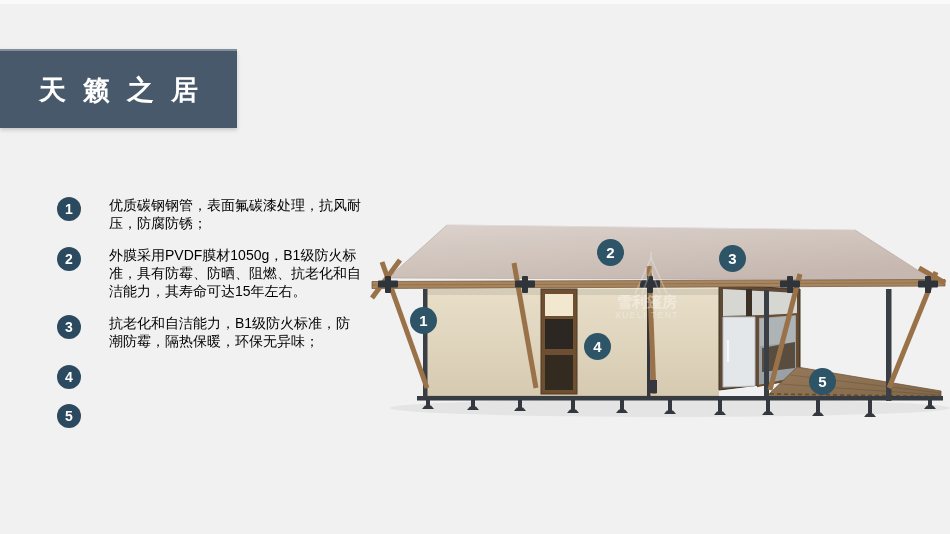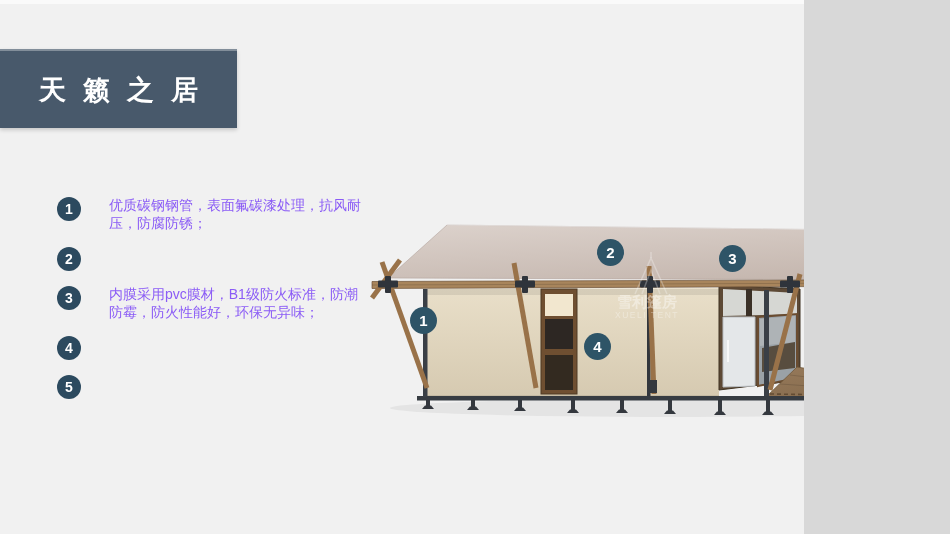--- a/index.html
+++ b/index.html
@@ -1,34 +1,34 @@
 <!DOCTYPE html>
 <html><head>
 <meta charset="utf-8">
 <style>
   html,body{margin:0;padding:0;background:#d8d8d8;}
-  .slide{position:relative;width:804px;height:534px;overflow:hidden;
+  .slide{position:relative;width:950px;height:534px;overflow:hidden;
          background:#f1f1f1;font-family:"Liberation Sans","DejaVu Sans",sans-serif;}
   .top-strip{position:absolute;top:0;left:0;right:0;height:4px;background:#fafafa;}
 
   
   .banner{position:absolute;left:0;top:49px;width:237px;height:79px;background:#48596b;
           border-top:2px solid rgba(255,255,255,.32);box-sizing:border-box;
           box-shadow:0 2px 4px rgba(0,0,0,.18);
           display:flex;align-items:center;justify-content:center;}
   .banner-title{color:#fff;font-size:27px;font-weight:bold;letter-spacing:17px;
                 padding-left:17px;white-space:nowrap;}
 
   
   .features{position:absolute;left:57px;top:196px;width:320px;}
   .feature{display:flex;align-items:flex-start;margin-bottom:14px;}
   .fnum{flex:none;width:24px;height:24px;border-radius:50%;background:#2c4a5f;color:#fff;
         font-size:14px;font-weight:bold;display:flex;align-items:center;justify-content:center;
         margin-top:1px;}
-  .ftext{width:252px;margin-left:28px;font-size:14px;line-height:18px;color:#8b5cf6;}
+  .ftext{width:252px;margin-left:28px;font-size:14px;line-height:18px;color:#000000;}
 
   
   .diagram{position:absolute;left:370px;top:210px;width:580px;height:230px;}
   .diagram svg{position:absolute;left:0;top:0;}
   .callout{position:absolute;width:27px;height:27px;border-radius:50%;background:#2e5467;
            color:#fff;font-size:15px;font-weight:bold;
            display:flex;align-items:center;justify-content:center;}
   .c1{left:40px;top:97px;}
   .c2{left:227px;top:29px;}
   .c3{left:349px;top:35px;}
@@ -45,24 +45,25 @@
     <div class="banner-title">天籁之居</div>
   </div>
 
   <div class="features">
     <div class="feature">
       <div class="fnum">1</div>
       <div class="ftext">优质碳钢钢管，表面氟碳漆处理，抗风耐压，防腐防锈；</div>
     </div>
     <div class="feature">
       <div class="fnum">2</div>
+      <div class="ftext">外膜采用PVDF膜材1050g，B1级防火标准，具有防霉、防晒、阻燃、抗老化和自洁能力，其寿命可达15年左右。</div>
     </div>
     <div class="feature">
       <div class="fnum">3</div>
-      <div class="ftext">内膜采用pvc膜材，B1级防火标准，防潮防霉，防火性能好，环保无异味；</div>
+      <div class="ftext">抗老化和自洁能力，B1级防火标准，防潮防霉，隔热保暖，环保无异味；</div>
     </div>
     <div class="feature">
       <div class="fnum">4</div>
     </div>
     <div class="feature">
       <div class="fnum">5</div>
     </div>
   </div>
 
   <div class="diagram">

